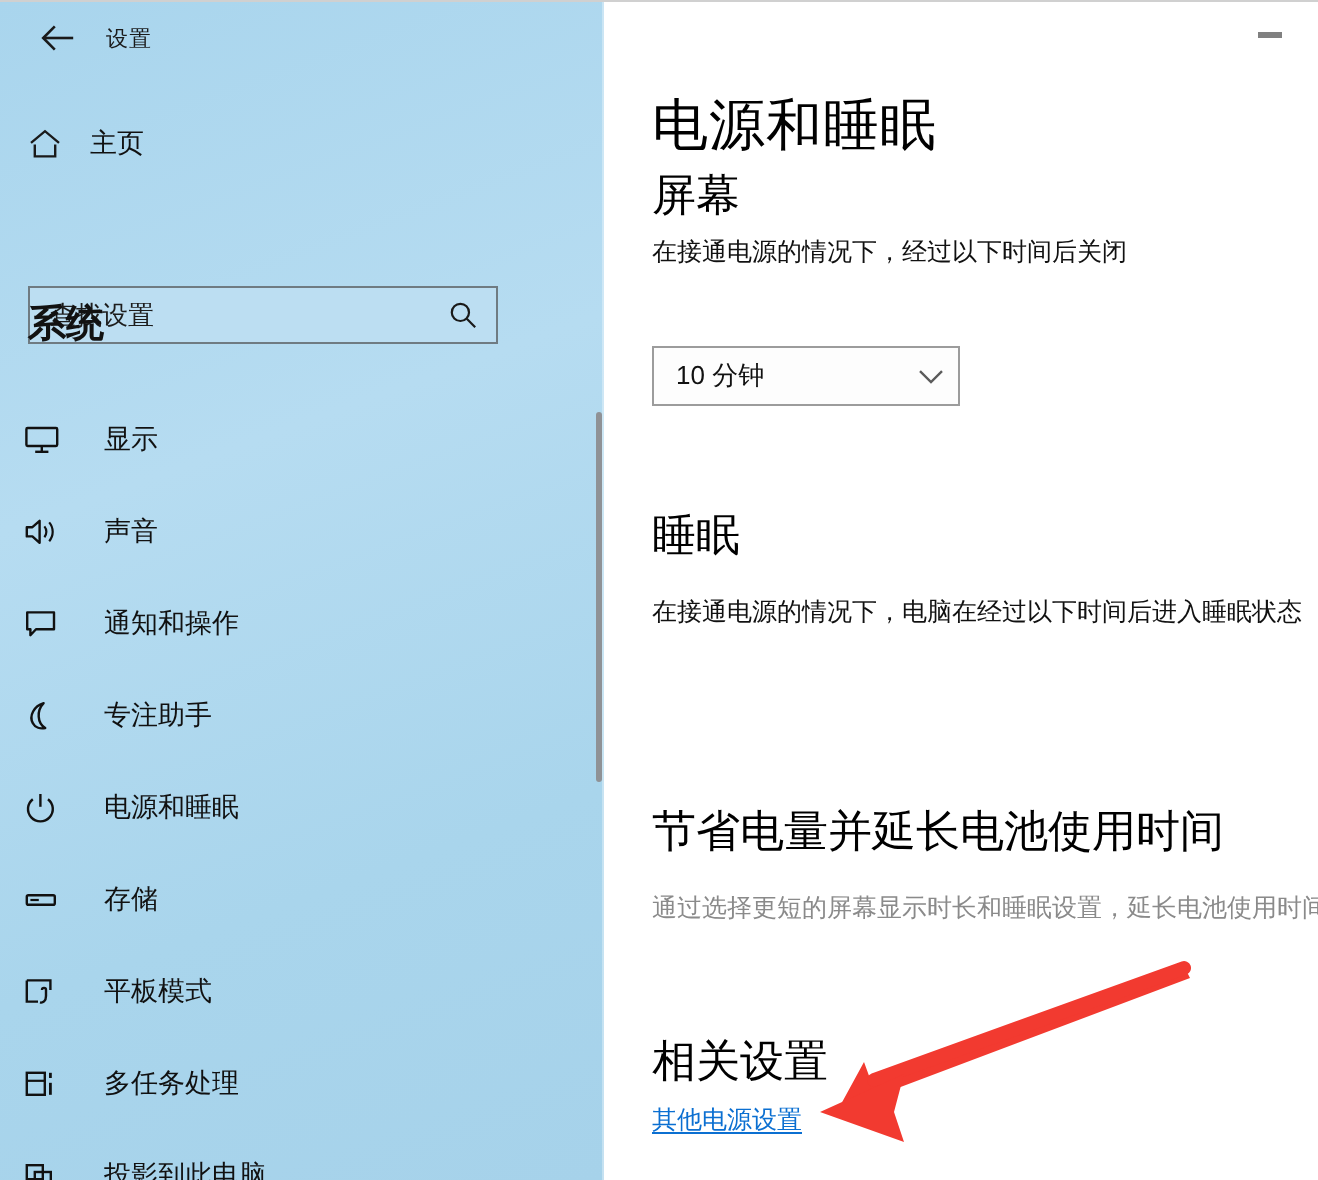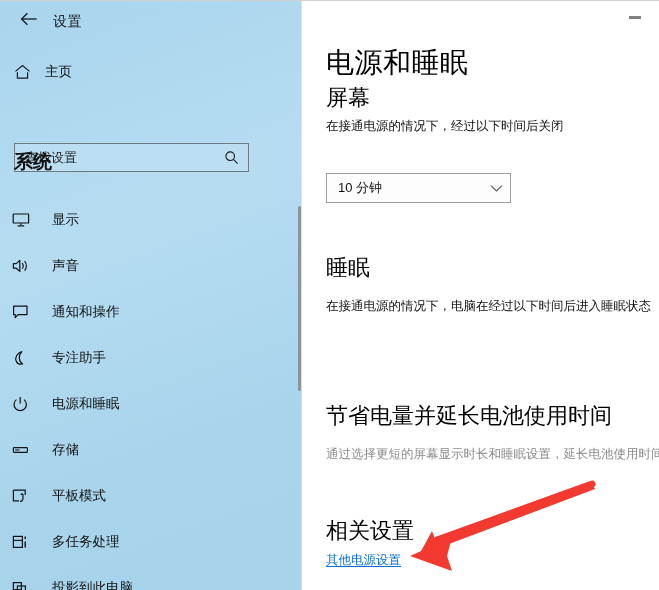--- a/index.html
+++ b/index.html
@@ -54,24 +54,25 @@
   }
   .back-btn {
     position: absolute;
     left: 12px; top: 8px;
     width: 34px; height: 24px;
     display: flex; align-items: center; justify-content: center;
   }
   .win-title {
     position: absolute;
     left: 53px; top: 8px;
-    font-size: 14px;
+    font-size: 11px;
     line-height: 24px;
     color: #1a1a1a;
     letter-spacing: 0.5px;
+    font-family: Liberation Mono, monospace;
   }
 
   .home-row {
     position: absolute;
     left: 0; top: 56px;
     width: 286px; height: 30px;
     display: flex; align-items: center;
   }
   .home-icon {
     margin-left: 13px;
@@ -203,21 +204,21 @@
   .muted-text {
     position: absolute;
     left: 24px;
     font-size: 12.5px;
     color: #8a8a8a;
     white-space: nowrap;
   }
   .combo {
     position: absolute;
     left: 24px;
-    width: 185px; height: 30px;
+    width: 154px; height: 30px;
     box-sizing: border-box;
     border: 1px solid #9c9c9c;
     background: #fdfdfd;
     display: flex;
     align-items: center;
     justify-content: space-between;
   }
   .combo-value {
     font-size: 13px;
     color: #111;

